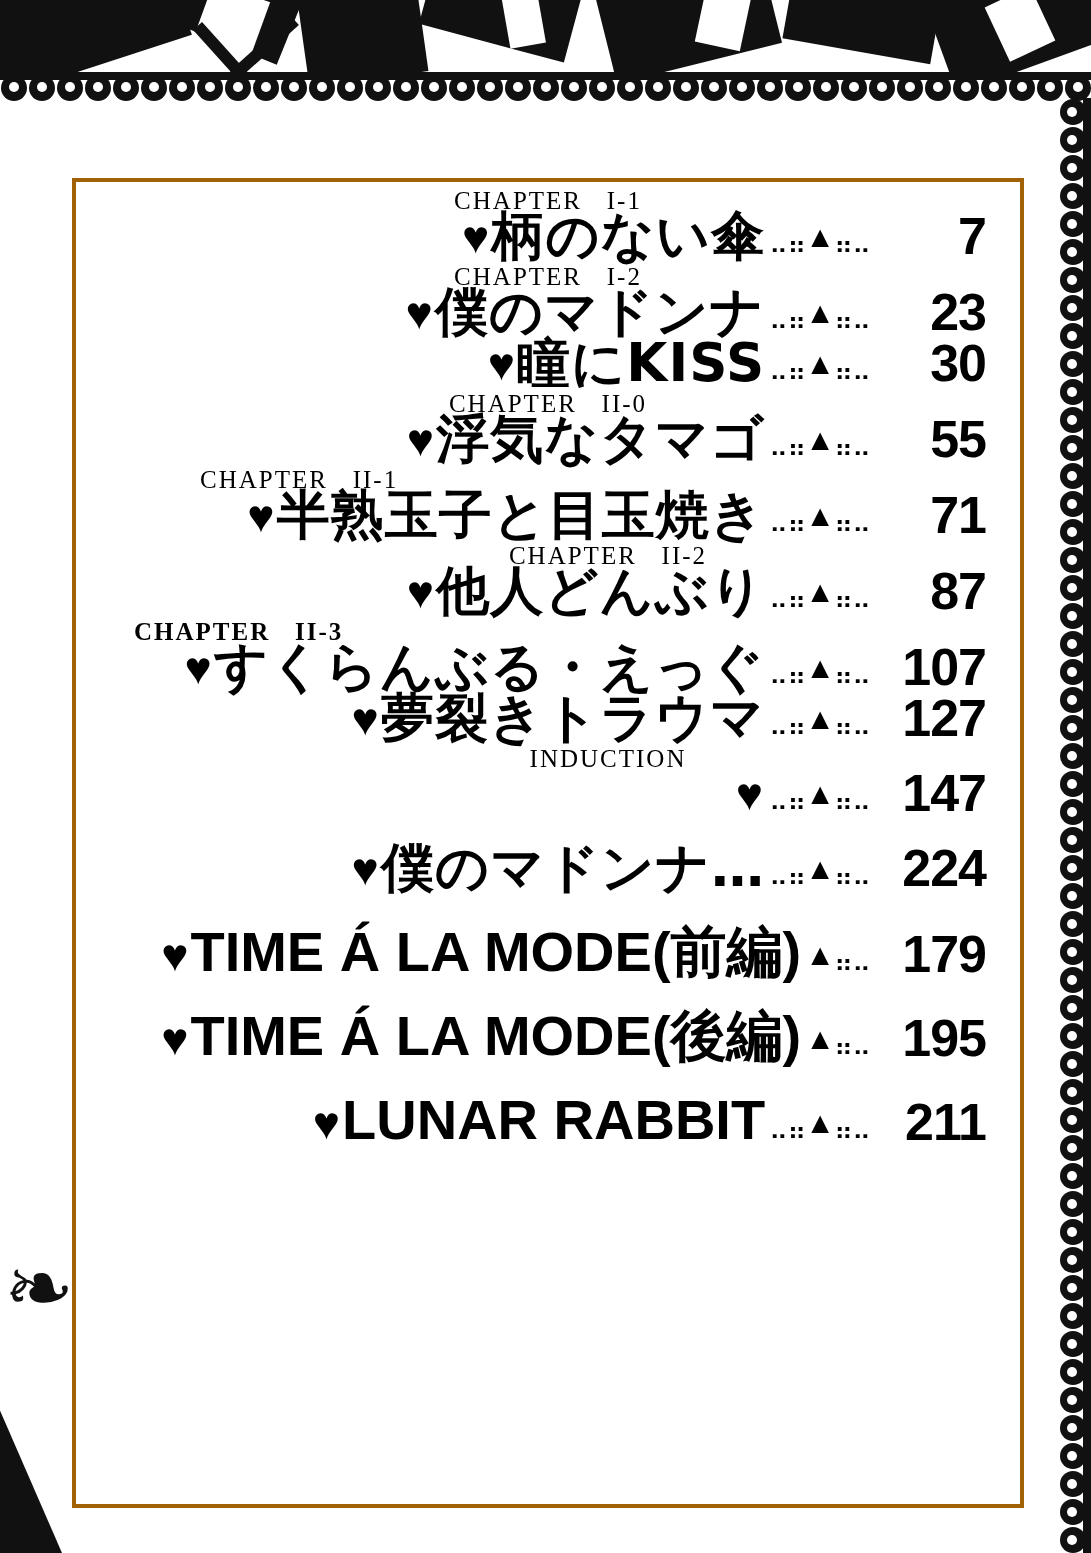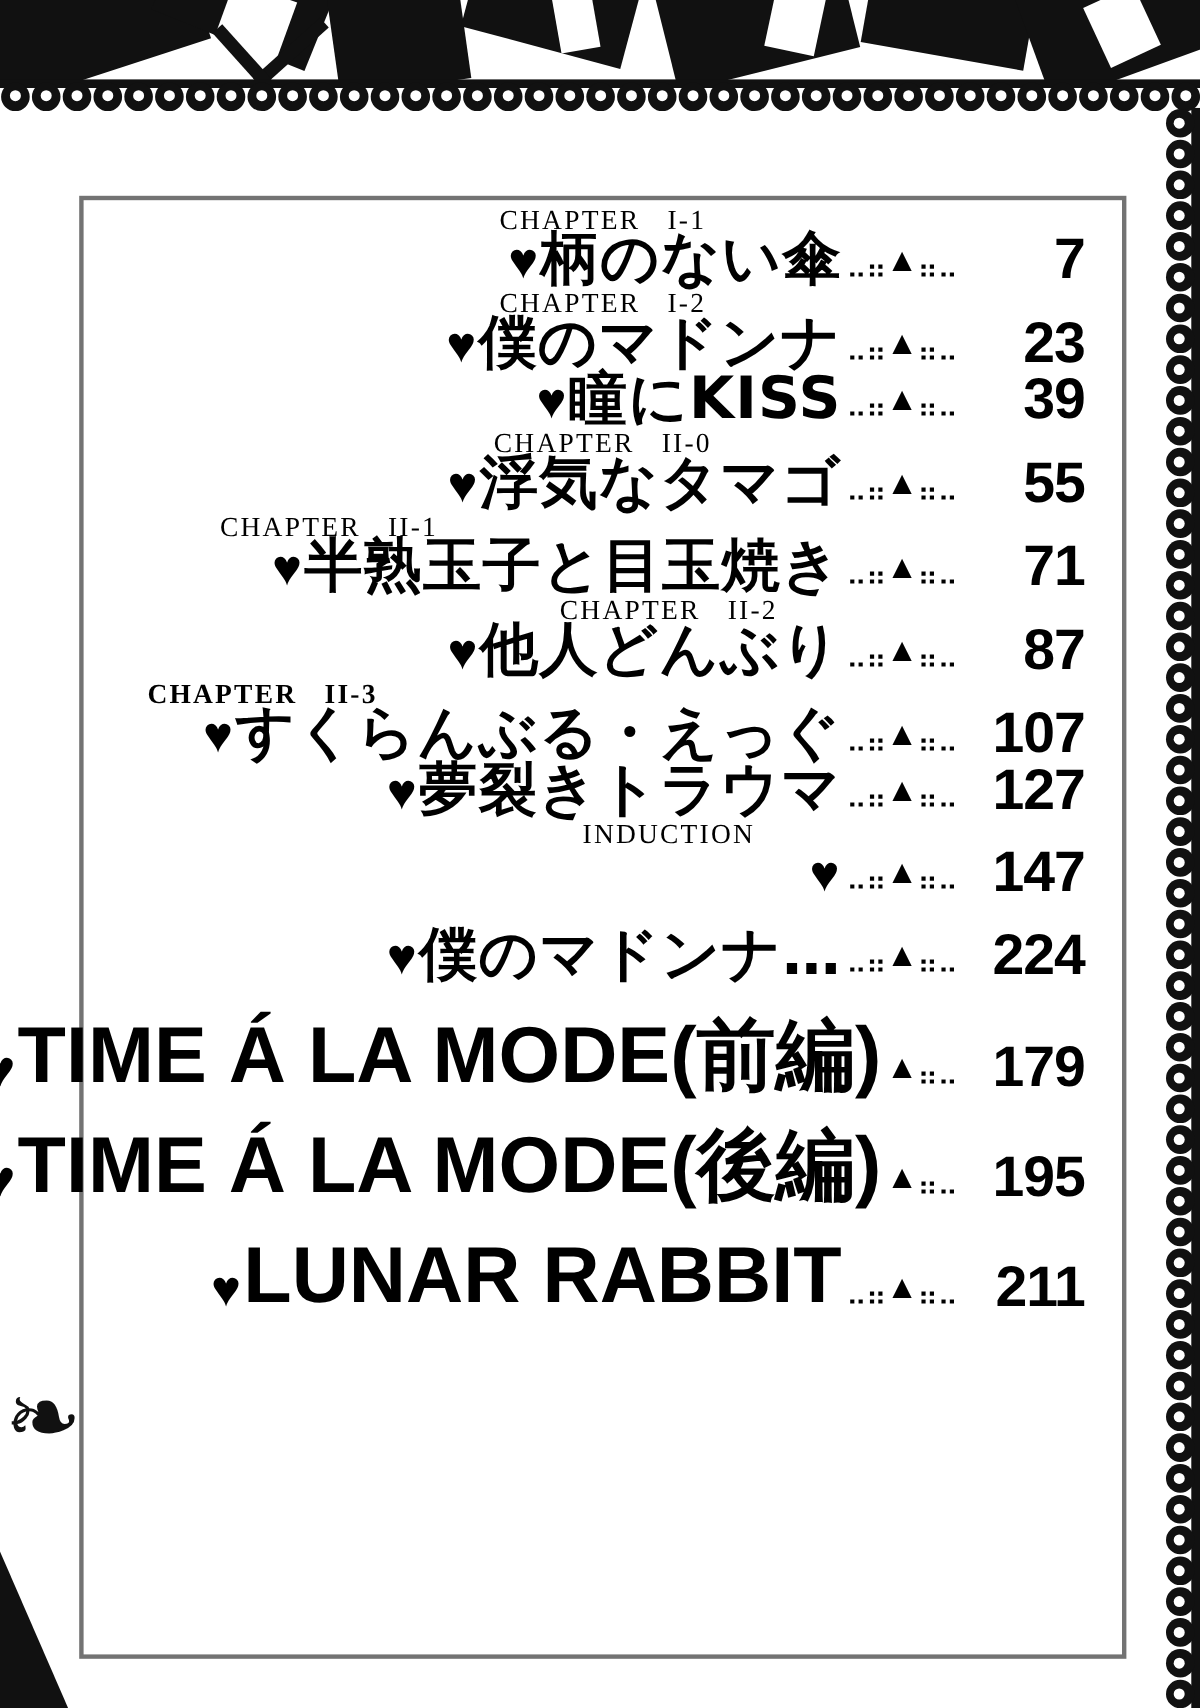--- a/index.html
+++ b/index.html
@@ -73,21 +73,21 @@
     font-size: 84px;
     line-height: 0.8;
     font-family: "DejaVu Serif", serif;
   }
 
   
   #toc-panel {
     position: absolute;
     left: 72px; top: 178px;
     width: 952px; height: 1330px;
-    border: 4px solid #737373;
+    border: 4px solid #a16207;
     background: #fff;
     box-sizing: border-box;
     padding: 6px 34px 10px 34px;
   }
 
   .entry {
     position: relative;
     margin-bottom: 2px;
   }
   .chapline {
@@ -123,21 +123,21 @@
     font-family: "DejaVu Sans", "Liberation Sans", sans-serif;
     font-weight: bold;
     font-size: 53px;
     letter-spacing: 1px;
     line-height: 1.0;
     white-space: nowrap;
   }
   .title.latin {
     font-family: "Liberation Sans", sans-serif;
     font-weight: bold;
-    font-size: 72px;
+    font-size: 56px;
     letter-spacing: 0px;
   }
   .dots {
     display: inline-block;
     white-space: nowrap;
     font-size: 26px;
     line-height: 1;
     margin: 0 4px 10px 4px;
     letter-spacing: -1px;
   }
@@ -403,21 +403,21 @@
     </div>
   </div>
 
   <div class="entry">
     <div class="row">
       <span class="heart">♥</span>
       <span class="title">瞳にKISS</span>
       <span class="dots">
         <span>⣀⣤</span><span class="tri">▲</span><span>⣤⣀</span>
       </span>
-      <span class="page">39</span>
+      <span class="page">30</span>
     </div>
   </div>
 
   <div class="entry">
     <div class="chapline mid">
       <span>CHAPTER</span>
       &nbsp;&nbsp;<span>II-0</span>
     </div>
     <div class="row">
       <span class="heart">♥</span>

